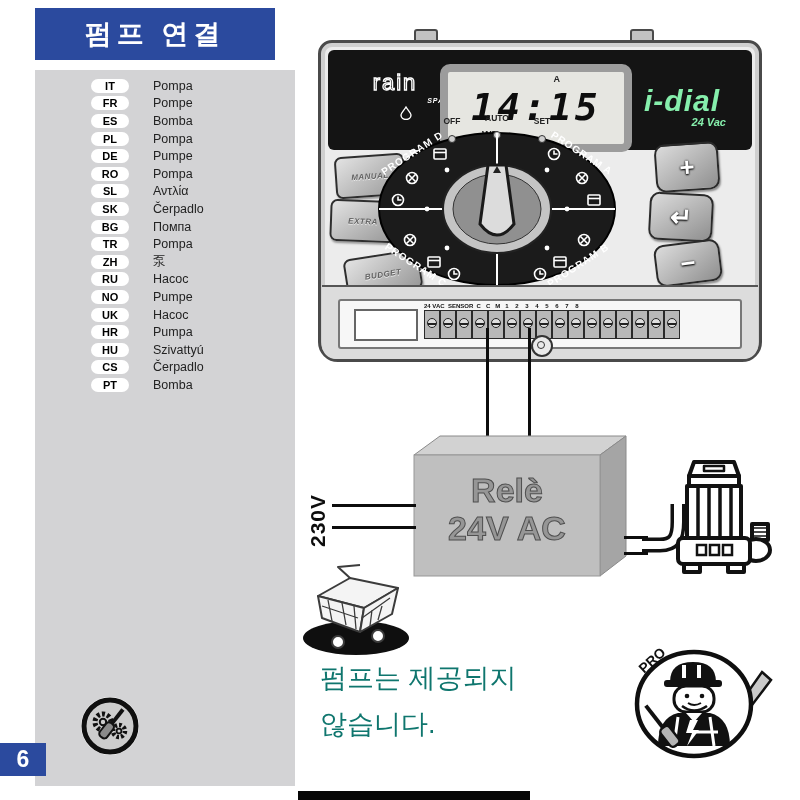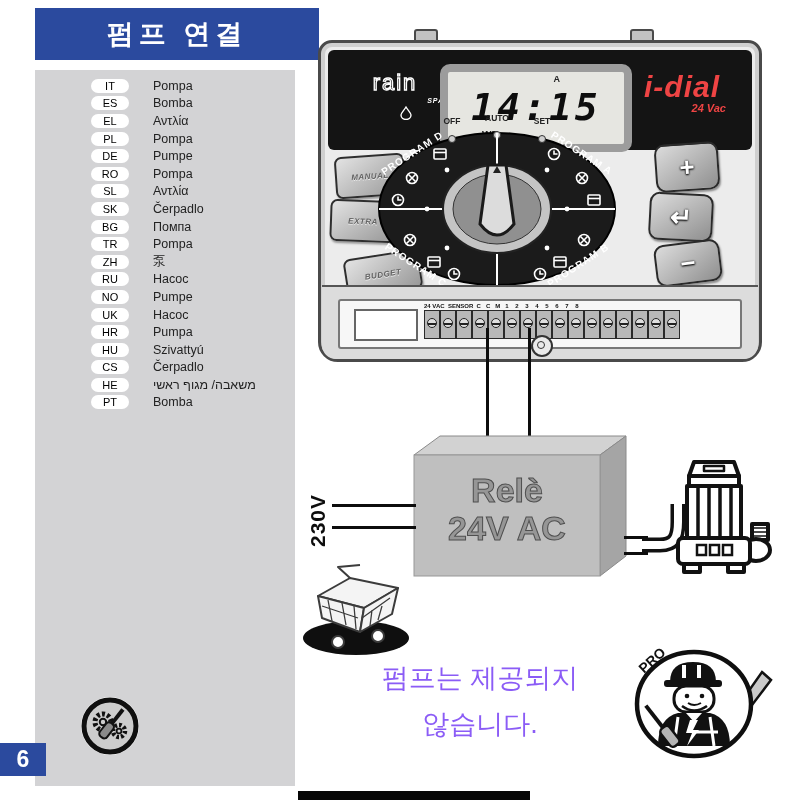--- a/index.html
+++ b/index.html
@@ -1,27 +1,27 @@
 <!DOCTYPE html>
 <html style="--accent: #2b4a9e;"><head>
 <meta charset="utf-8">
 <style>
   html,body{margin:0;padding:0;background:#fff;}
   #page{position:relative;width:800px;height:800px;background:#fff;overflow:hidden;
         font-family:"Liberation Sans",sans-serif;color:#111;}
 
   
-  .title-box{position:absolute;left:35px;top:8px;width:284px;height:52px;background:var(--accent,#2b4a9e);
+  .title-box{position:absolute;left:35px;top:8px;width:240px;height:52px;background:var(--accent,#2b4a9e);
              display:flex;align-items:center;justify-content:center;}
   .title-box span{color:#fff;font-size:27px;font-weight:bold;letter-spacing:5px;}
   .side-panel{position:absolute;left:35px;top:70px;width:260px;height:716px;background:#d3d3d5;}
   .lang-list{position:absolute;left:0;top:7px;width:100%;}
   .lang-row{display:flex;align-items:center;height:17.6px;padding-left:56px;}
   .lang-pill{width:38px;height:14px;border-radius:9px;background:#fff;display:flex;align-items:center;
-             justify-content:center;font-weight:normal;font-size:11px;color:#000;flex:0 0 auto;}
+             justify-content:center;font-weight:bold;font-size:11px;color:#000;flex:0 0 auto;}
   .lang-word{margin-left:24px;font-size:12.5px;color:#222;white-space:nowrap;}
   .gear-badge{position:absolute;left:44px;top:625px;width:62px;height:62px;}
   .page-num{position:absolute;left:0;top:743px;width:46px;height:33px;background:var(--accent,#2b4a9e);
             display:flex;align-items:center;justify-content:center;color:#fff;font-size:23px;font-weight:bold;}
   .bottom-bar{position:absolute;left:298px;top:791px;width:232px;height:9px;background:#060606;}
 
   
   .controller{position:absolute;left:318px;top:40px;width:444px;height:322px;}
   .case{position:absolute;inset:0;background:#ececec;border:3px solid #4a4a4a;
         border-radius:14px 14px 20px 20px;box-shadow:inset 0 0 0 4px #cfcfcf;}
@@ -31,21 +31,21 @@
   .brand{position:absolute;left:16px;top:20px;width:102px;text-align:center;}
   .brand-word{font-size:22px;letter-spacing:2px;color:transparent;-webkit-text-stroke:1.3px #fff;font-weight:normal;}
   .brand-sub{position:absolute;right:2px;bottom:-8px;color:#fff;font-size:7px;font-weight:bold;font-style:italic;letter-spacing:1px;}
   .brand-drop{position:absolute;left:56px;top:36px;}
   .lcd{position:absolute;left:112px;top:14px;width:192px;height:88px;border:8px solid #9c9c9c;border-radius:10px;
        background:#e6e6e1;box-sizing:border-box;}
   .lcd-a{position:absolute;left:60%;top:2px;font-size:9px;font-weight:bold;color:#222;}
   .lcd-time{font-family:"DejaVu Sans Mono",monospace;font-size:38px;font-weight:bold;letter-spacing:3px;
             text-align:center;margin-top:13px;color:#0d0d0d;font-style:italic;}
   .lcd-day{position:absolute;left:34px;bottom:3px;font-size:10px;font-weight:bold;color:#222;}
-  .model{position:absolute;right:10px;top:20px;width:120px;text-align:center;color:#ef4444;}
+  .model{position:absolute;right:10px;top:34px;width:120px;text-align:center;color:#86efac;}
   .model-name{font-size:30px;font-weight:bold;font-style:italic;letter-spacing:1px;}
   .model-sub{display:block;font-size:11px;font-weight:bold;font-style:italic;text-align:right;padding-right:16px;margin-top:-2px;}
 
   .sbtn{position:absolute;background:linear-gradient(145deg,#e3e3e3,#989898);border:2px solid #2e2e2e;
         border-radius:7px;display:flex;align-items:center;justify-content:center;box-shadow:1px 2px 2px rgba(0,0,0,.35);}
   .sbtn span{font-size:8px;font-weight:bold;font-style:italic;color:#636363;letter-spacing:.5px;text-shadow:0 1px 0 #e9e9e9;}
   .b-manual{left:17px;top:115px;width:66px;height:38px;transform:rotate(-4deg);}
   .b-extra{left:12px;top:160px;width:62px;height:38px;transform:rotate(2deg);}
   .b-budget{left:27px;top:214px;width:72px;height:36px;transform:rotate(-9deg);}
   .rbtn{position:absolute;background:linear-gradient(145deg,#dcdcdc,#8f8f8f);border:2px solid #2a2a2a;border-radius:10px;
@@ -71,51 +71,51 @@
               border-radius:50%;background:#eaeaea;}
   .band-screw::after{content:"";position:absolute;left:4px;top:4px;width:6px;height:6px;border:1.5px solid #333;border-radius:50%;}
 
   
   .wire{position:absolute;background:#0d0d0d;}
   .relay-svg{position:absolute;left:398px;top:428px;}
   .v230{position:absolute;left:304px;top:478px;height:84px;width:28px;display:flex;align-items:center;justify-content:center;
         writing-mode:vertical-rl;transform:rotate(180deg);font-size:21px;font-weight:bold;color:#0d0d0d;letter-spacing:1px;}
   .pump-svg{position:absolute;left:642px;top:452px;}
   .cart-svg{position:absolute;left:298px;top:558px;}
-  .note{position:absolute;left:320px;top:655px;width:320px;text-align:center;font-size:27px;color:#8b5cf6;line-height:46px;}
+  .note{position:absolute;left:320px;top:655px;width:320px;font-size:27px;color:#0f766e;line-height:46px;}
   .pro-svg{position:absolute;left:630px;top:640px;}
 </style>
 </head>
 <body>
 
 <div id="page">
 
   <div class="title-box">
     <span>펌프 연결</span>
   </div>
 
   <div class="side-panel">
     <div class="lang-list">
 
         <div class="lang-row">
           <span class="lang-pill">IT</span>
           <span class="lang-word">Pompa</span>
         </div>
 
 
+        <div class="lang-row">
+          <span class="lang-pill">FR</span>
+          <span class="lang-word">Pompe</span>
+        </div>
 
         <div class="lang-row">
           <span class="lang-pill">ES</span>
           <span class="lang-word">Bomba</span>
         </div>
 
-        <div class="lang-row">
-          <span class="lang-pill">EL</span>
-          <span class="lang-word">Αντλία</span>
-        </div>
 
         <div class="lang-row">
           <span class="lang-pill">PL</span>
           <span class="lang-word">Pompa</span>
         </div>
 
         <div class="lang-row">
           <span class="lang-pill">DE</span>
           <span class="lang-word">Pumpe</span>
         </div>
@@ -173,24 +173,20 @@
         <div class="lang-row">
           <span class="lang-pill">HU</span>
           <span class="lang-word">Szivattyú</span>
         </div>
 
         <div class="lang-row">
           <span class="lang-pill">CS</span>
           <span class="lang-word">Čerpadlo</span>
         </div>
 
-        <div class="lang-row">
-          <span class="lang-pill">HE</span>
-          <span class="lang-word">משאבה/ מגוף ראשי</span>
-        </div>
 
 
         <div class="lang-row">
           <span class="lang-pill">PT</span>
           <span class="lang-word">Bomba</span>
         </div>
       </div>
 
     <svg class="gear-badge" width="62" height="62" viewBox="0 0 62 62">
       <circle cx="31" cy="31" r="29" fill="#fff"></circle>

